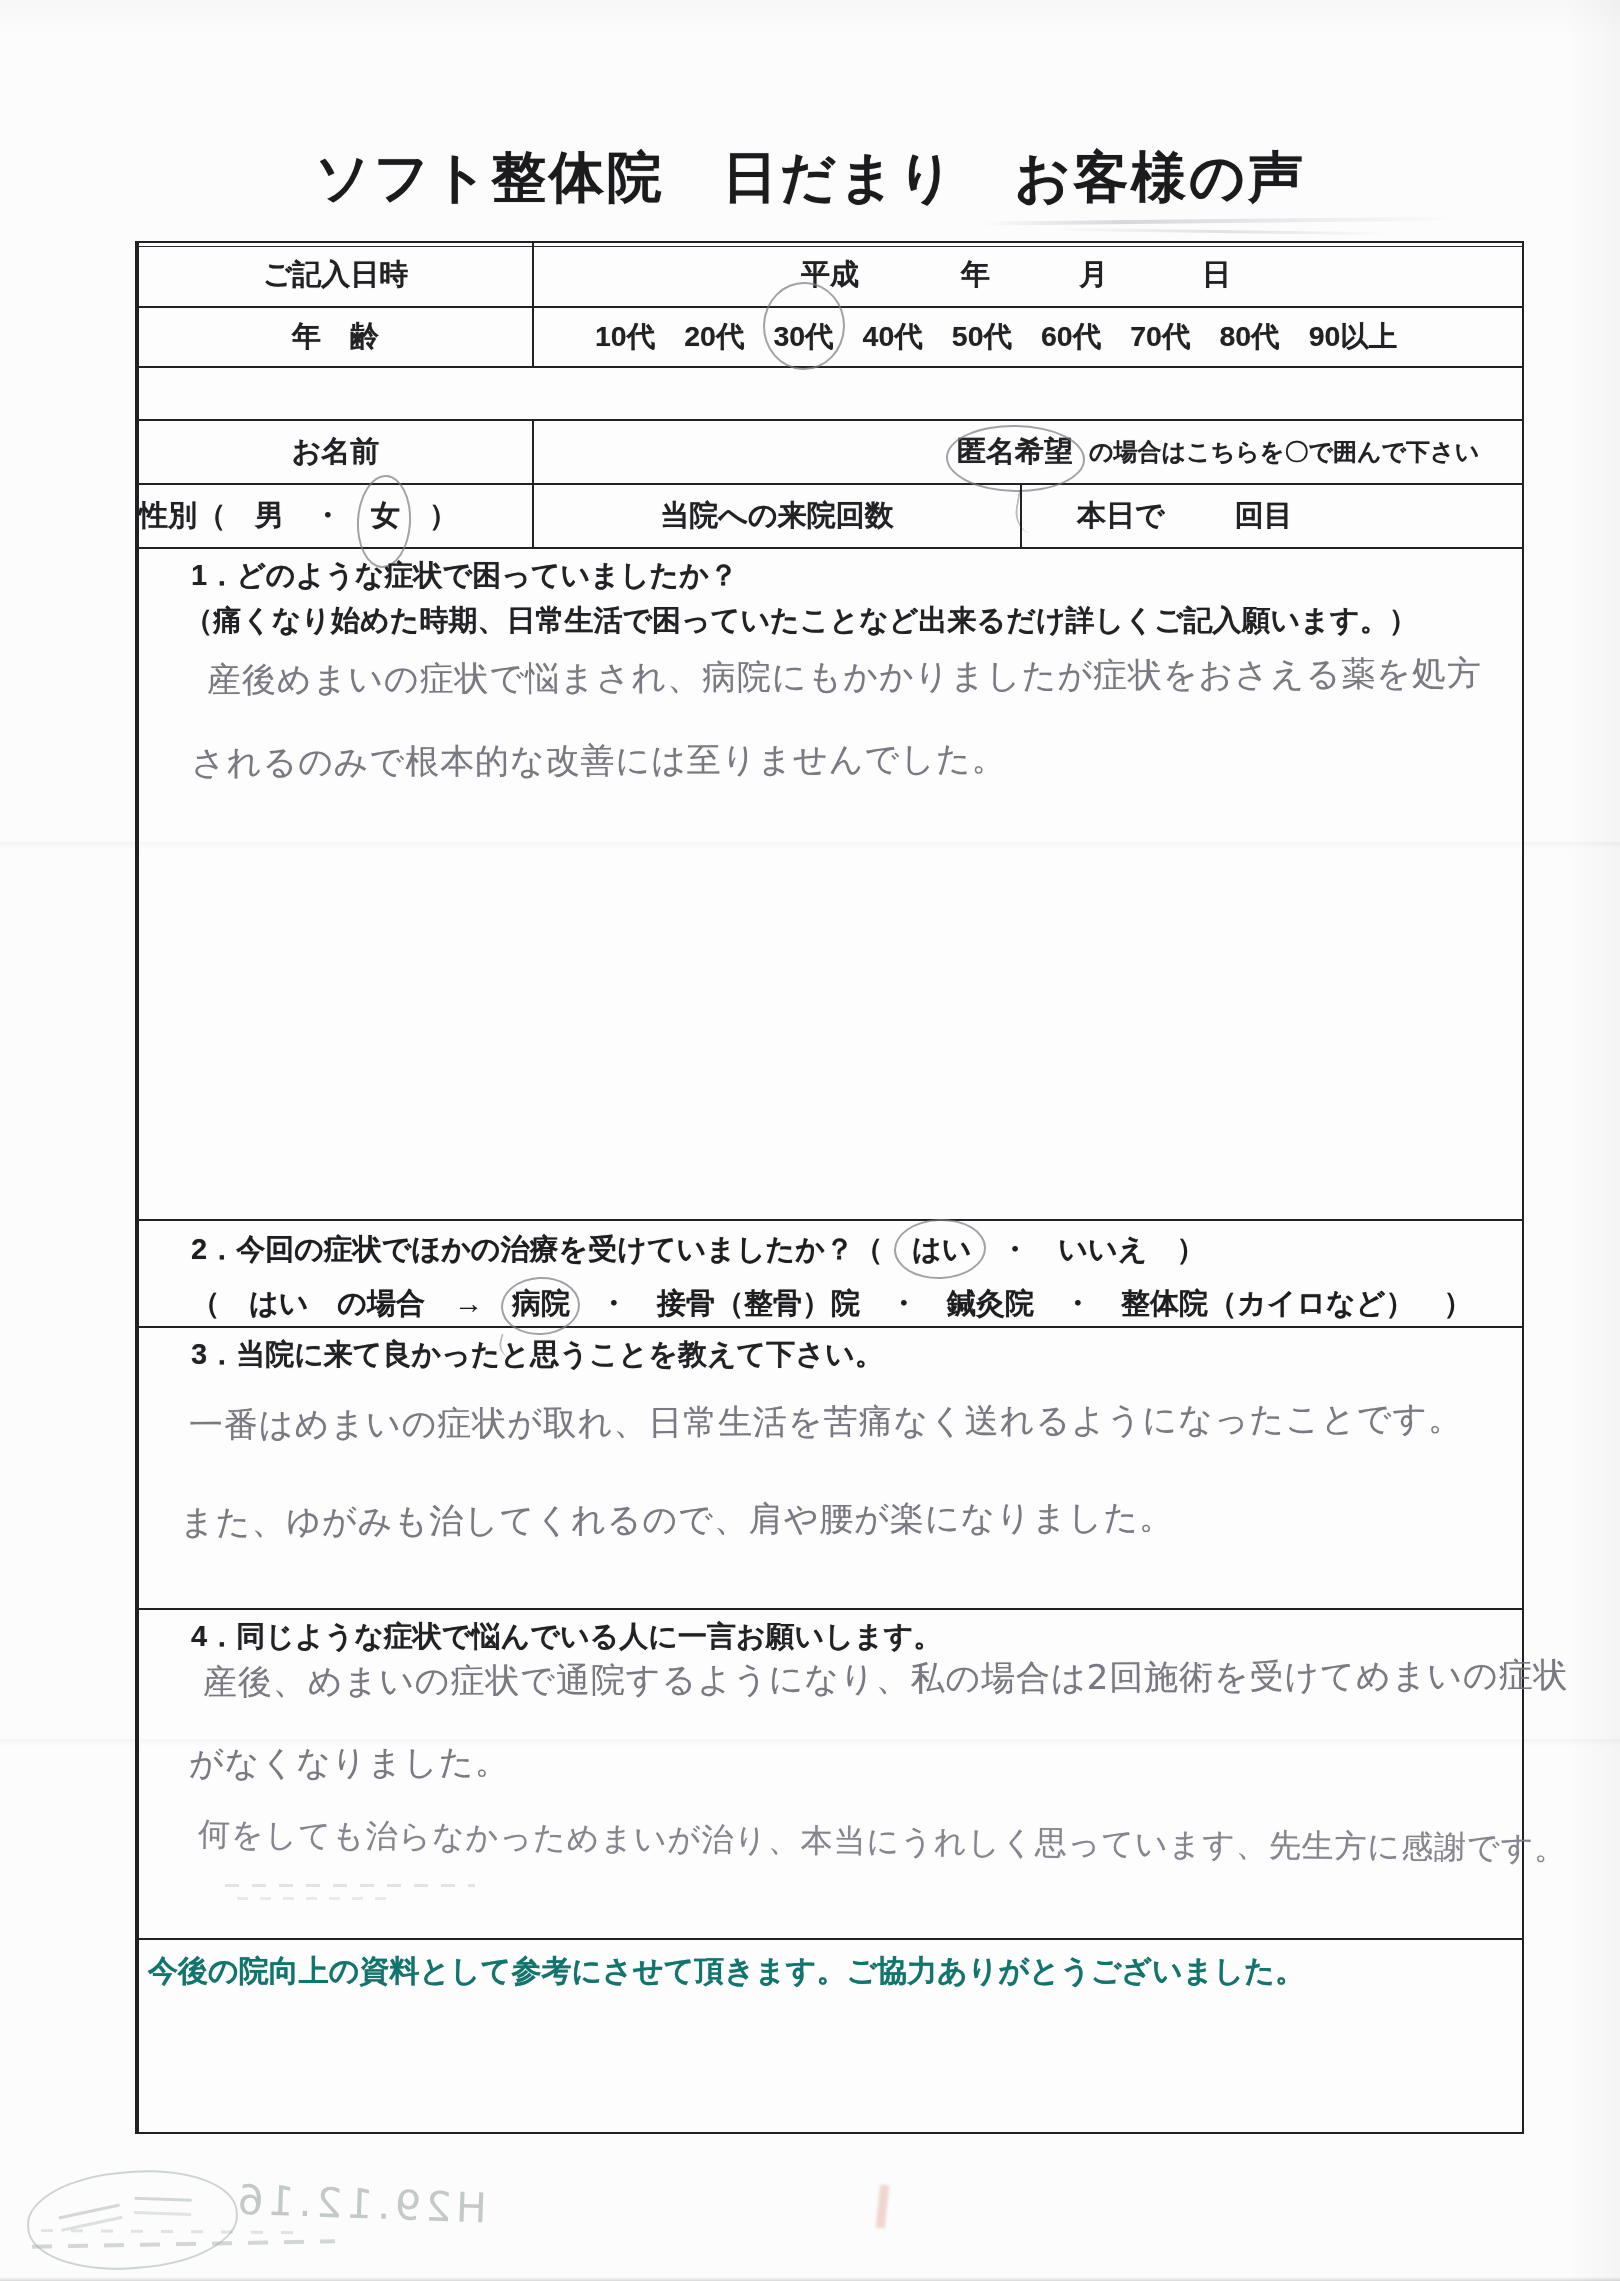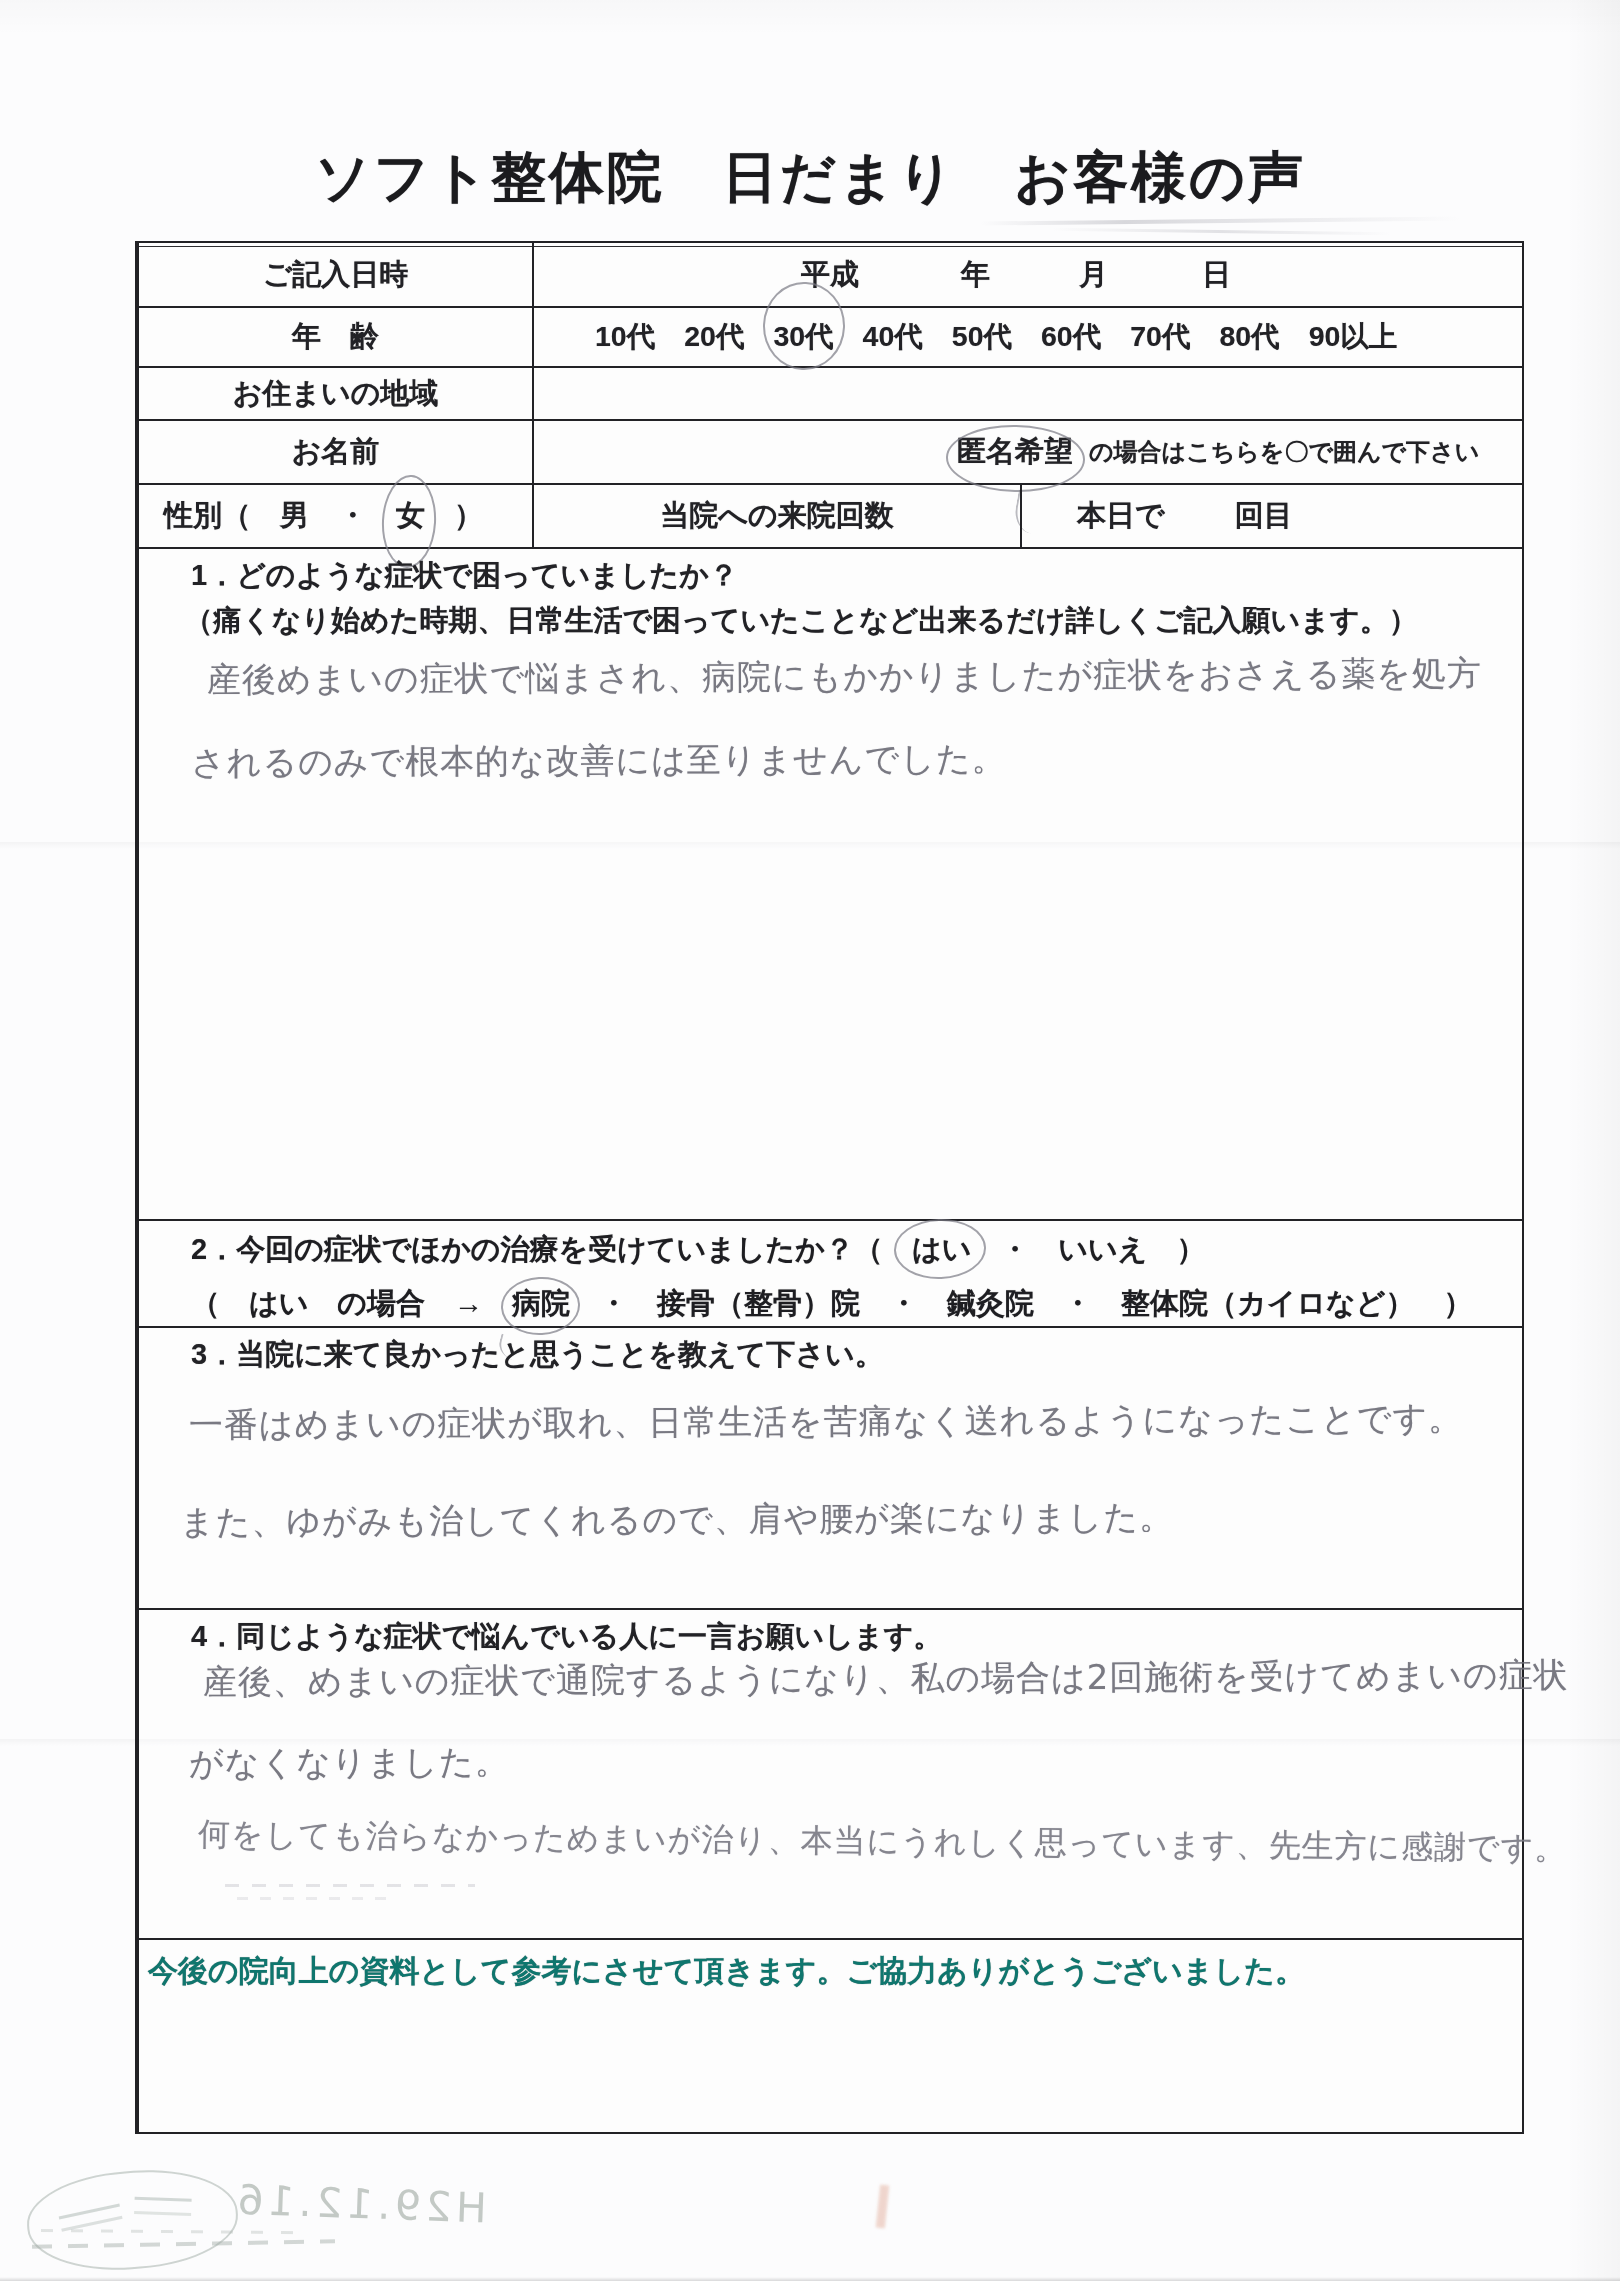--- a/index.html
+++ b/index.html
@@ -137,40 +137,37 @@
         <span class="ptxt">40代</span>
         <span class="ptxt">50代</span>
         <span class="ptxt">60代</span>
         <span class="ptxt">70代</span>
         <span class="ptxt">80代</span>
         <span class="ptxt">90以上</span>
       </div>
     </div>
 
     <div class="row r3">
-      <div class="cell cell-label">
-        <span class="ptxt">お住まいの地域</span>
-      </div>
     </div>
 
     <div class="row r4">
       <div class="cell cell-label">
         <span class="ptxt">お名前</span>
       </div>
       <div class="cell cell-value">
         <span class="circword" style="margin-left:423px">
           <i class="ring ring-anon"></i>
           <span class="ptxt">匿名希望</span>
         </span>
         <span class="ptxt small" style="margin-left:16px">の場合はこちらを〇で囲んで下さい</span>
       </div>
     </div>
 
     <div class="row r5">
-      <div class="cell cell-label" style="justify-content:flex-start;padding-left:25px">
+      <div class="cell cell-label" style="justify-content:flex-start;">
         <span class="ptxt">性別（　男　・　</span>
         <span class="circword">
           <i class="ring ring-female"></i>
           <span class="ptxt">女</span>
         </span>
         <span class="ptxt">　）</span>
       </div>
       <div class="cell" style="width:488px;border-right:2.7px solid #222226;justify-content:center">
         <span class="ptxt">当院への来院回数</span>
       </div>

